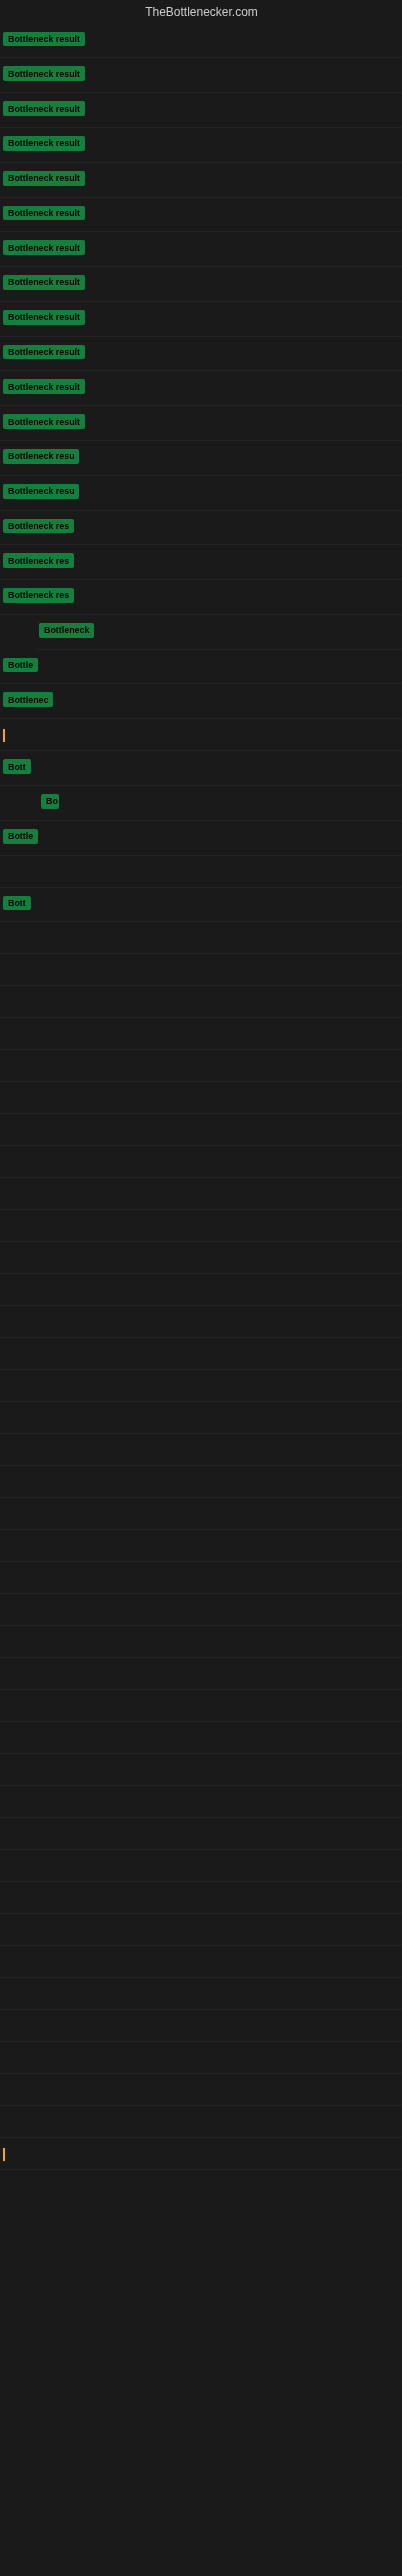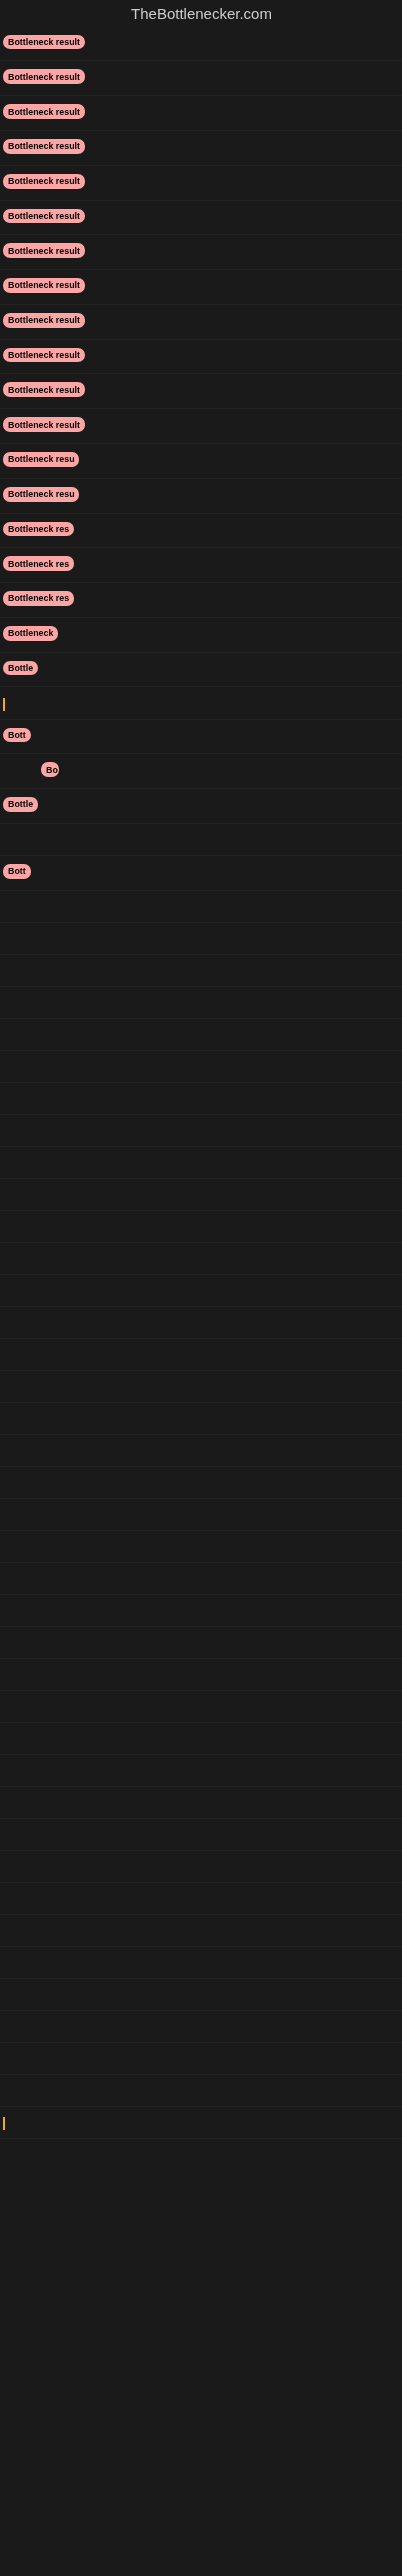--- a/index.html
+++ b/index.html
@@ -12,33 +12,33 @@
       width: 403px;
       min-height: 2576px;
       background-color: #1a1a1a;
       font-family: Arial, sans-serif;
       position: relative;
     }
 
     .site-title {
       text-align: center;
       color: #cccccc;
-      font-size: 15px;
+      font-size: 12px;
       padding: 4.8px 0;
       background-color: #1a1a1a;
     }
 
     .bottleneck-badge {
       display: inline-block;
-      background-color: #fca5a5;
+      background-color: #15803d;
       color: #000000;
       font-size: 8.9px;
       font-weight: bold;
       padding: 2.4px 4.8px;
-      border-radius: 7px;
+      border-radius: 2px;
       white-space: nowrap;
       overflow: hidden;
     }
   </style>
 </head>
 <body>
 
 <div style="width:403px; min-height:2576px; background:#1a1a1a; position:relative;">
 
   <div class="site-title">
@@ -106,28 +106,31 @@
   </div>
 
   <div style="padding: 8px 3.2px 8px 3.2px; border-bottom:0.8px solid #222;">
     <span class="bottleneck-badge" style="max-width:97px; overflow:hidden;">Bottleneck res</span>
   </div>
 
   <div style="padding: 8px 3.2px 8px 3.2px; border-bottom:0.8px solid #222;">
     <span class="bottleneck-badge" style="max-width:93px; overflow:hidden;">Bottleneck res</span>
   </div>
 
-  <div style="padding: 8px 3.2px 8px 3.2px; border-bottom:0.8px solid #222;">
+  <div style="padding: 8px 3.2px 8px 3.2px; border-bottom:0.8px solid #222;margin-left:36px;">
     <span class="bottleneck-badge" style="max-width:72px; overflow:hidden;">Bottleneck</span>
   </div>
 
   <div style="padding: 8px 3.2px 8px 3.2px; border-bottom:0.8px solid #222;">
     <span class="bottleneck-badge" style="max-width:42px; overflow:hidden;">Bottle</span>
   </div>
 
+  <div style="padding: 8px 3.2px 8px 3.2px; border-bottom:0.8px solid #222;">
+    <span class="bottleneck-badge" style="max-width:64px; overflow:hidden;">Bottlenec</span>
+  </div>
 
 
   <div style="padding: 8px 3.2px 8px 3.2px; border-bottom:0.8px solid #222;">
     <span style="display:inline-block; width:1.6px; height:13px; background:#f5a623; vertical-align:middle;"></span>
   </div>
 
   <div style="padding: 8px 3.2px 8px 3.2px; border-bottom:0.8px solid #222;">
     <span class="bottleneck-badge" style="max-width:31px; overflow:hidden;">Bott</span>
   </div>
 

